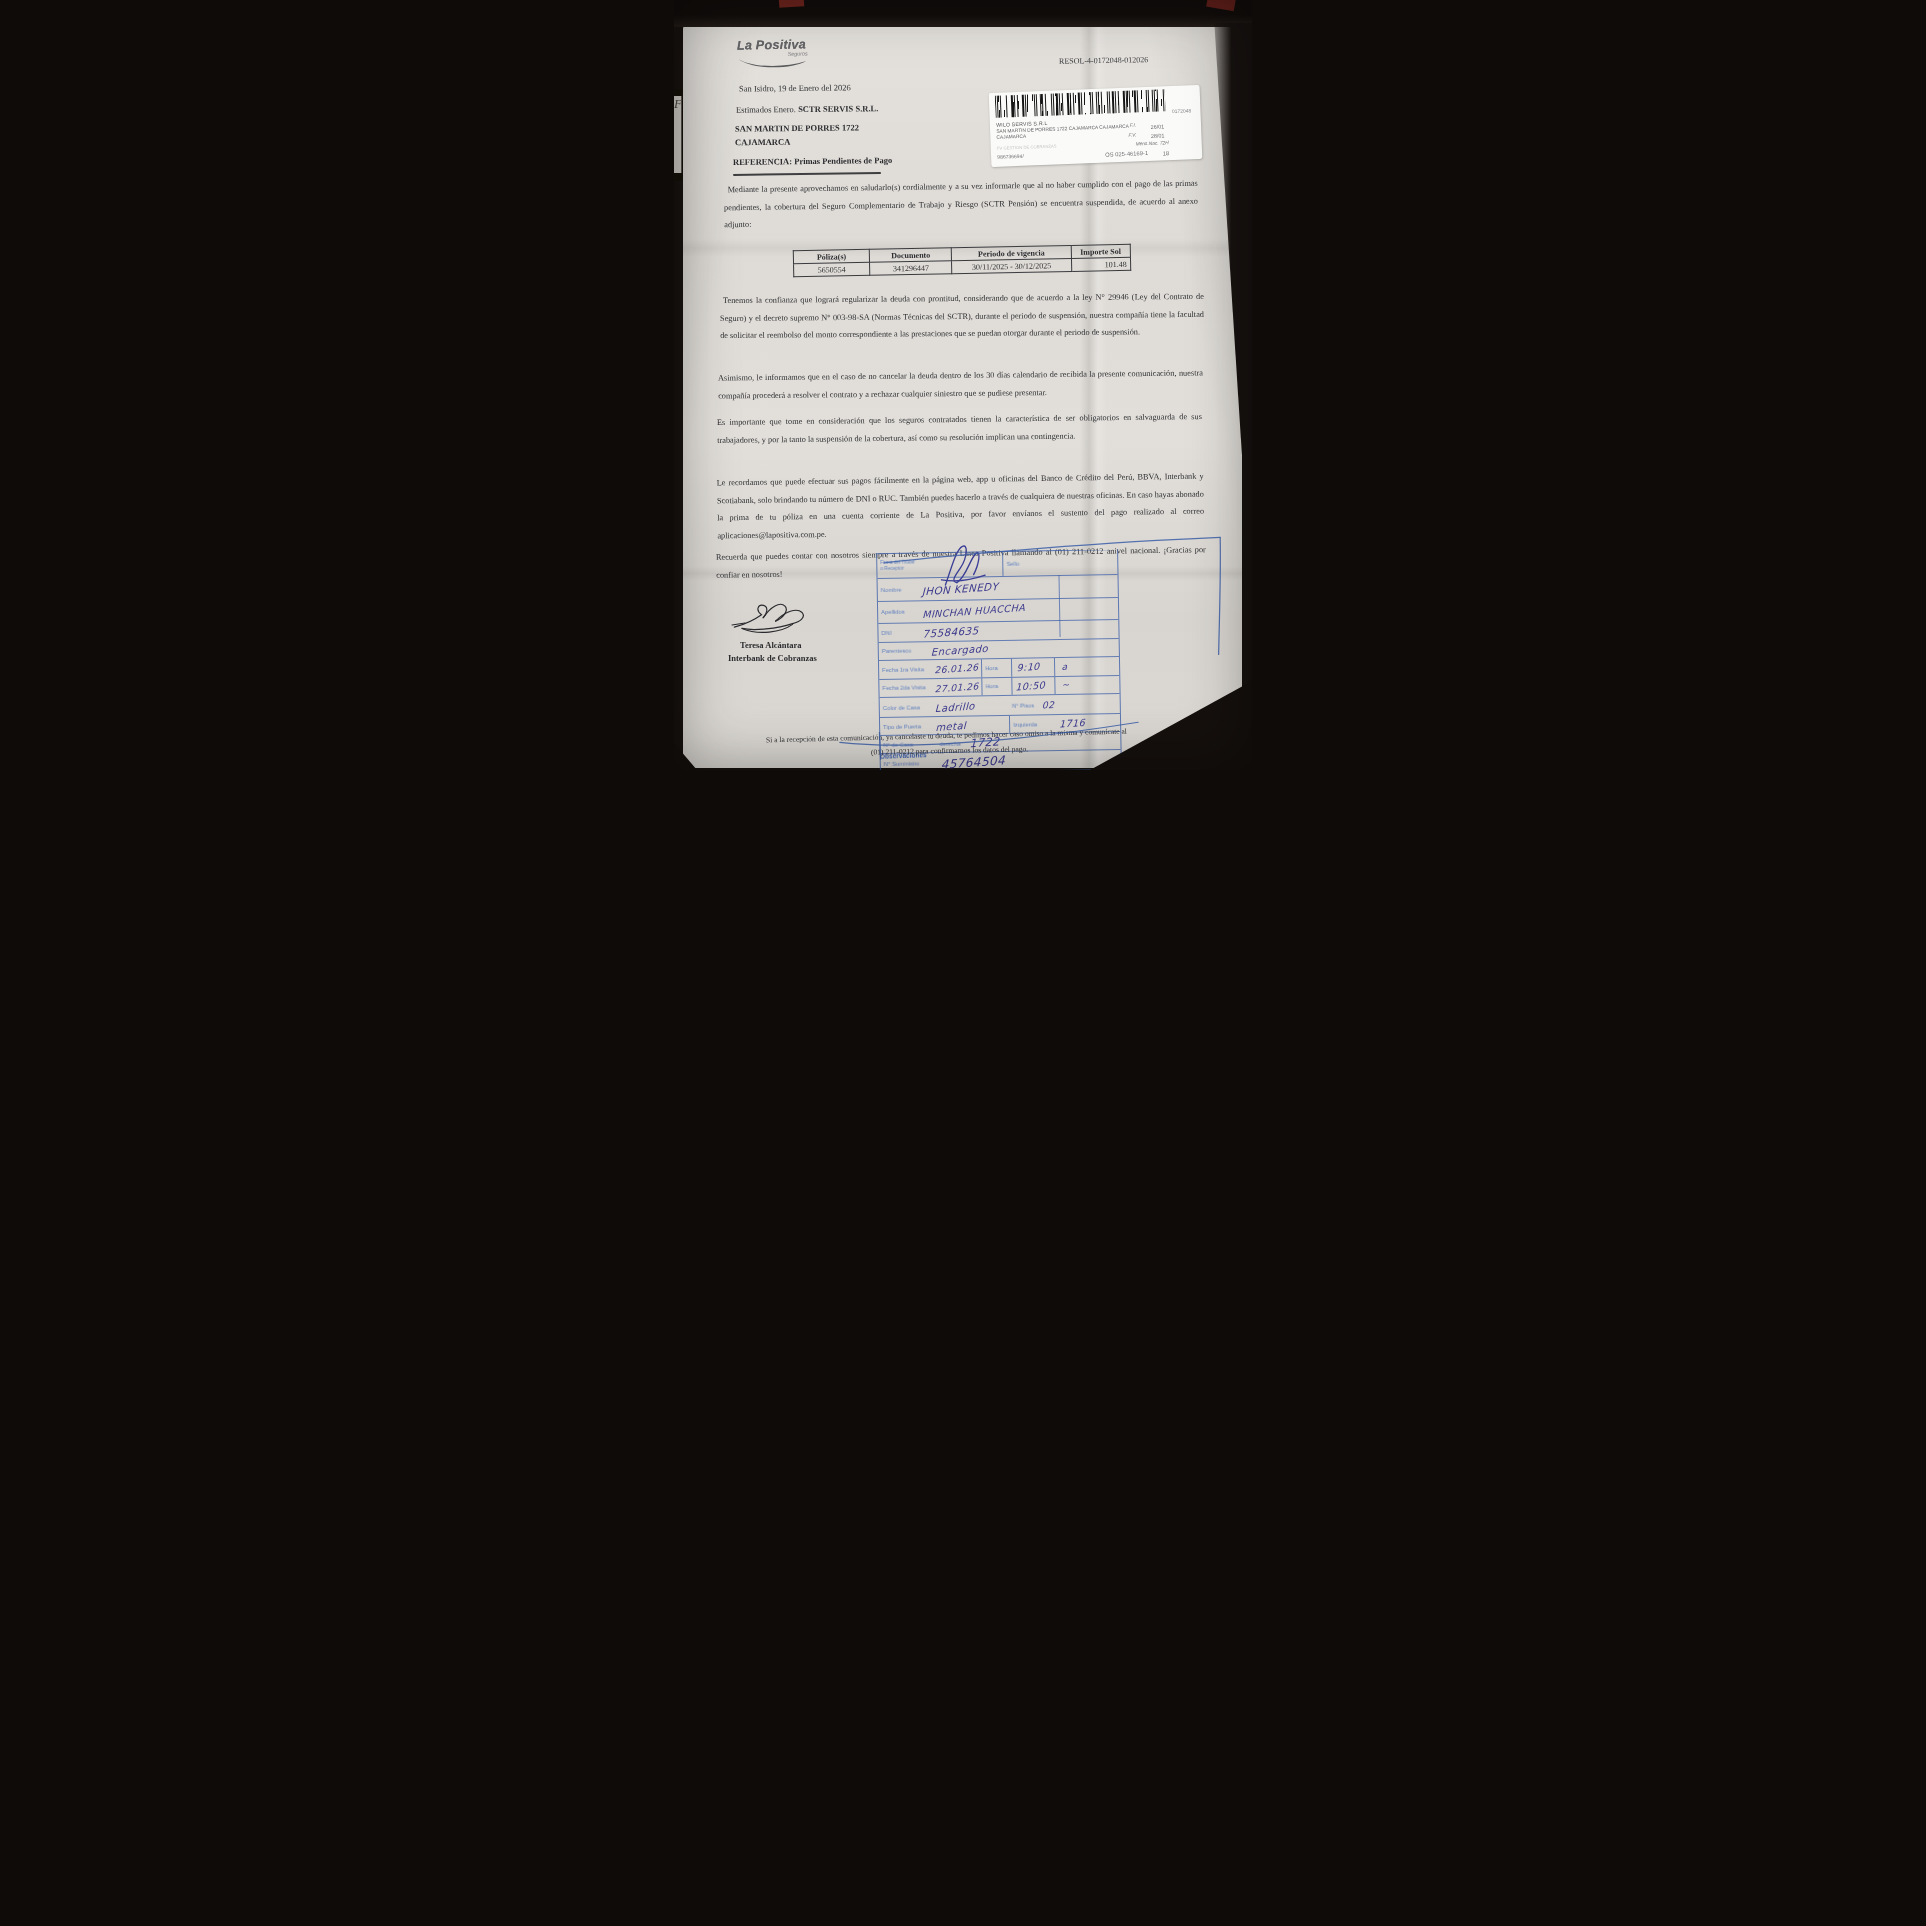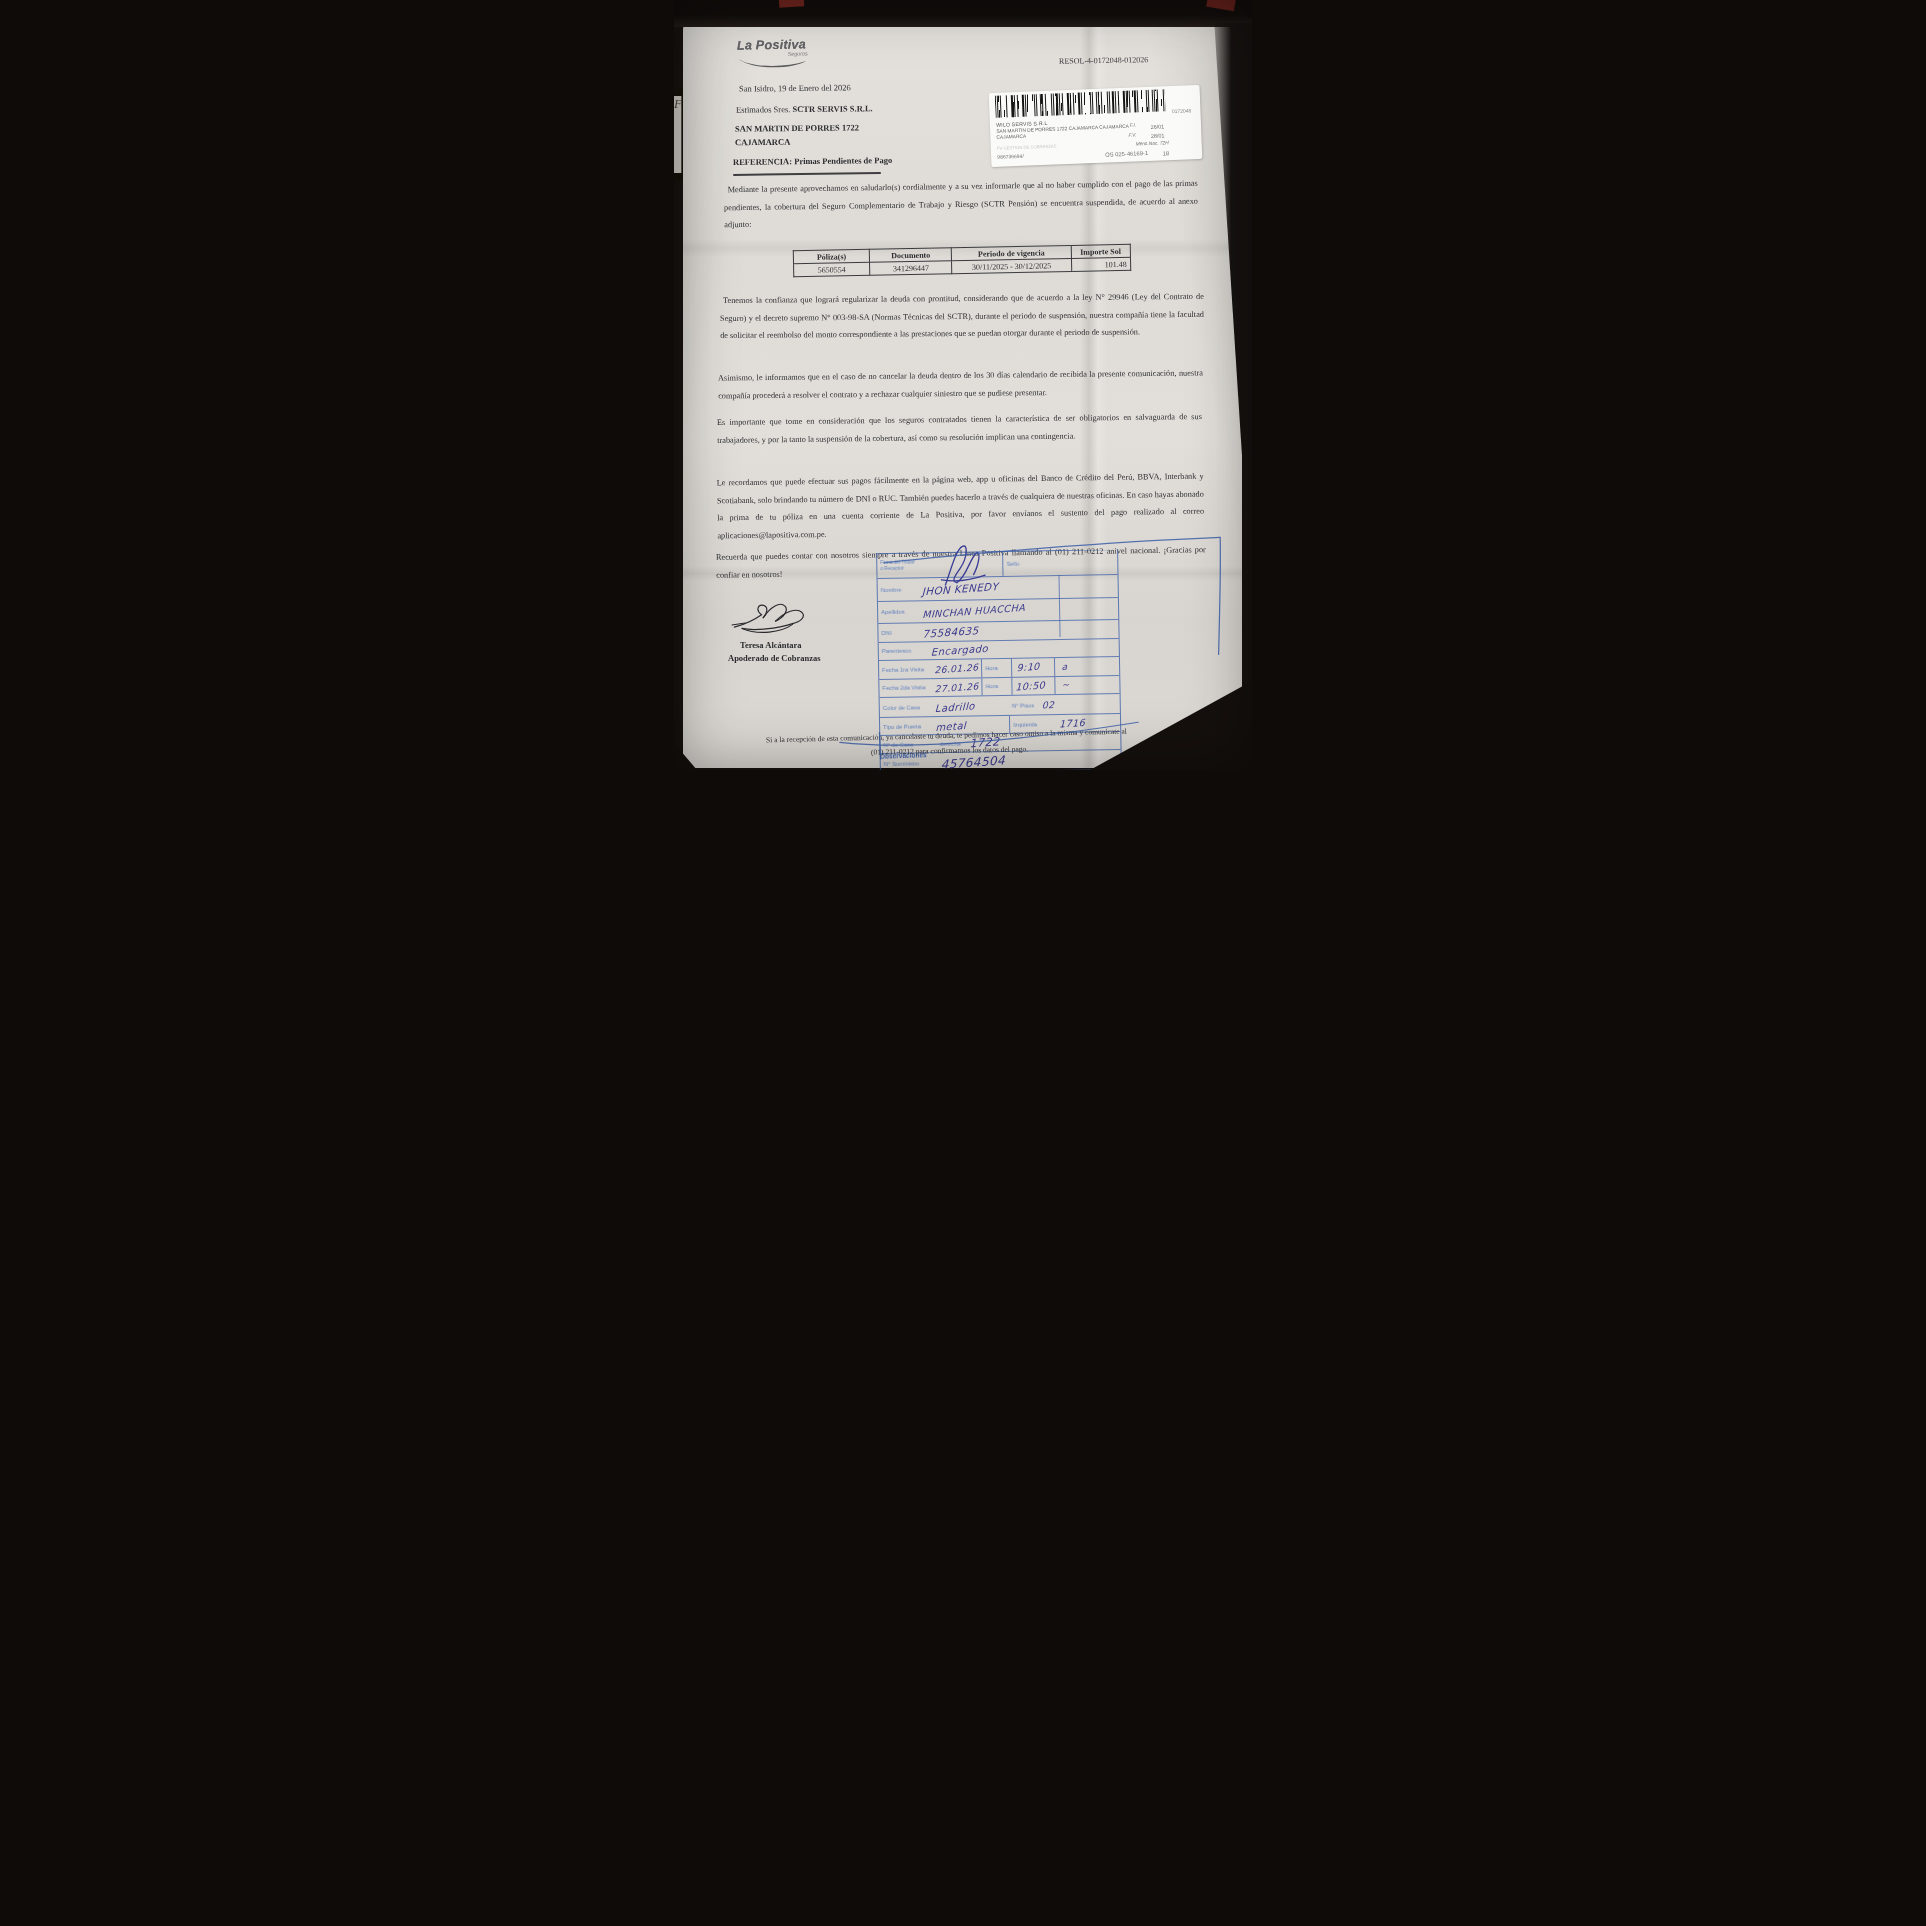--- a/index.html
+++ b/index.html
@@ -123,21 +123,21 @@
     <div class="sub">Seguros</div>
     <svg width="73" height="11.6" viewBox="0 0 190 30">
       <path d="M4,4 C40,26 120,30 180,12 C140,34 40,32 4,4 Z" fill="#5b5b5e"></path>
     </svg>
   </div>
 
   <div class="resol">RESOL-4-0172048-012026</div>
   <div class="dateline">San Isidro, 19 de Enero del 2026</div>
 
   <div class="salute">
-    <span>Estimados Sres. </span>
+    <span>Estimados Enero. </span>
     <strong>SCTR SERVIS S.R.L.</strong>
   </div>
   <div class="addr1">SAN MARTIN DE PORRES 1722</div>
   <div class="addr2">CAJAMARCA</div>
   <div class="refline">REFERENCIA: Primas Pendientes de Pago</div>
   <div class="ref-underline"></div>
 
   <div class="sticker">
     <div class="barcode"></div>
     <div class="stk-co">WILO SERVIS S.R.L</div>
@@ -185,21 +185,21 @@
   <svg class="sig-svg" width="96" height="46" viewBox="0 0 250 120">
     <g fill="none" stroke="#2a2a2e" stroke-width="3" stroke-linecap="round">
       <path d="M8,72 C42,64 62,54 80,42 C64,30 72,14 86,18 C100,22 94,42 84,50"></path>
       <path d="M84,50 C104,22 130,8 142,22 C152,34 136,52 116,60"></path>
       <path d="M116,60 C142,36 172,26 186,40 C196,52 180,64 160,68 C120,80 58,84 28,76"></path>
       <path d="M28,76 C70,96 130,90 160,70"></path>
       <path d="M2,66 L36,62"></path>
     </g>
   </svg>
   <div class="sig-name">Teresa Alcántara</div>
-  <div class="sig-title">Apoderado de Cobranzas</div>
+  <div class="sig-title">Interbank de Cobranzas</div>
 
   <div class="stamp">
     <div class="inner-vline"></div>
 
     <div class="srow" style="height:24px;">
       <div class="stlabel small" style="width:49px;">
         <span>Firma del Titular</span><br>
         <span>o Receptor</span>
       </div>
       <div style="width:73px;position:relative;">

